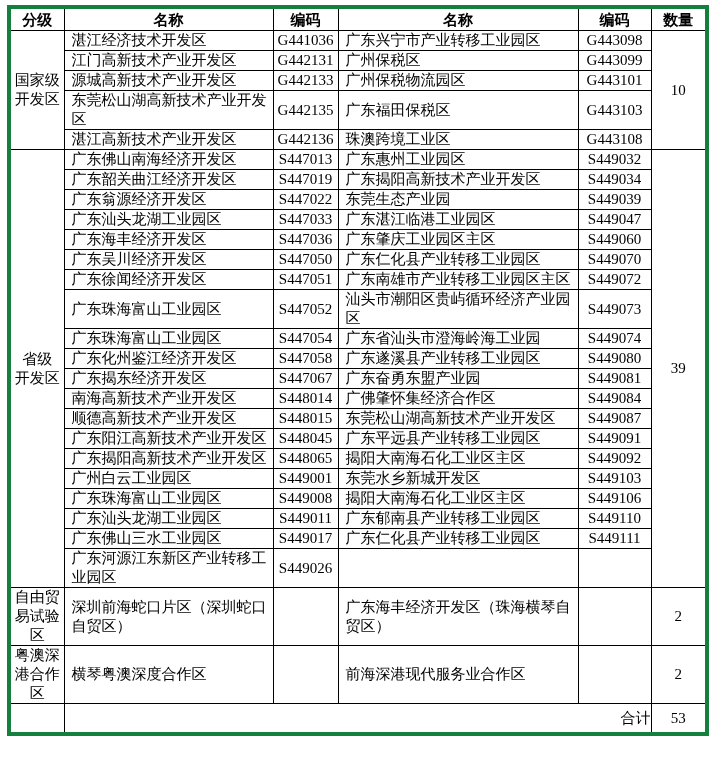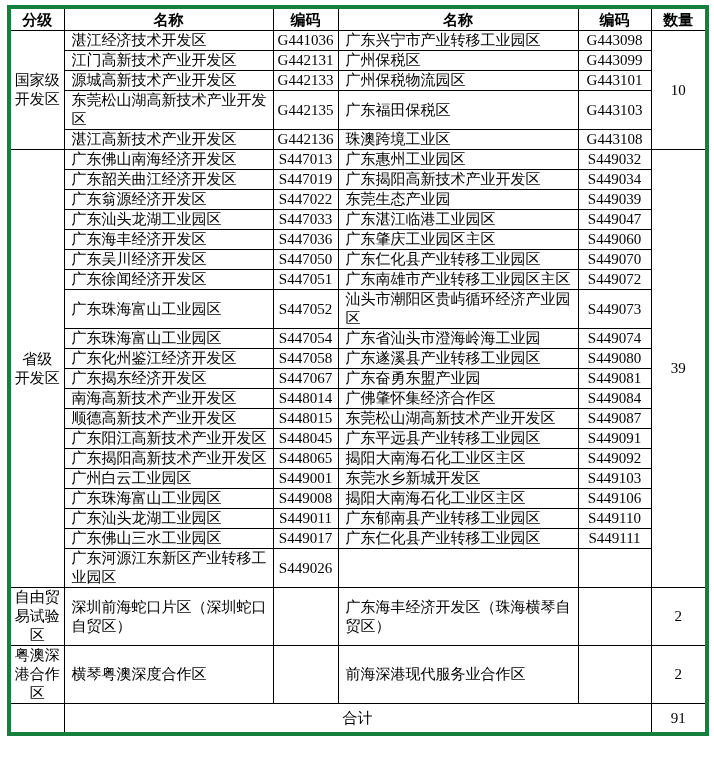--- a/index.html
+++ b/index.html
@@ -55,21 +55,21 @@
     line-height: 19px;
   }
   td.count {
     text-align: center;
     padding: 0;
   }
   tr.footer-row td {
     height: 28px;
   }
   td.footer-label {
-    text-align: center;
+    text-align: right;
     padding: 0;
   }
 </style>
 </head>
 <body>
 
 <div class="doc">
   <table class="zone-table">
     <colgroup>
       <col style="width:55px">
@@ -260,17 +260,17 @@
           <td class="code"></td>
           <td class="name">前海深港现代服务业合作区</td>
           <td class="code"></td>
           <td class="count" rowspan="1">2</td>
         </tr>
       </tbody>
     <tfoot>
       <tr class="footer-row">
         <td class="cat"></td>
         <td class="footer-label" colspan="4">合计</td>
-        <td class="count">91</td>
+        <td class="count">53</td>
       </tr>
     </tfoot>
   </table>
 </div>
 
 </body></html>

